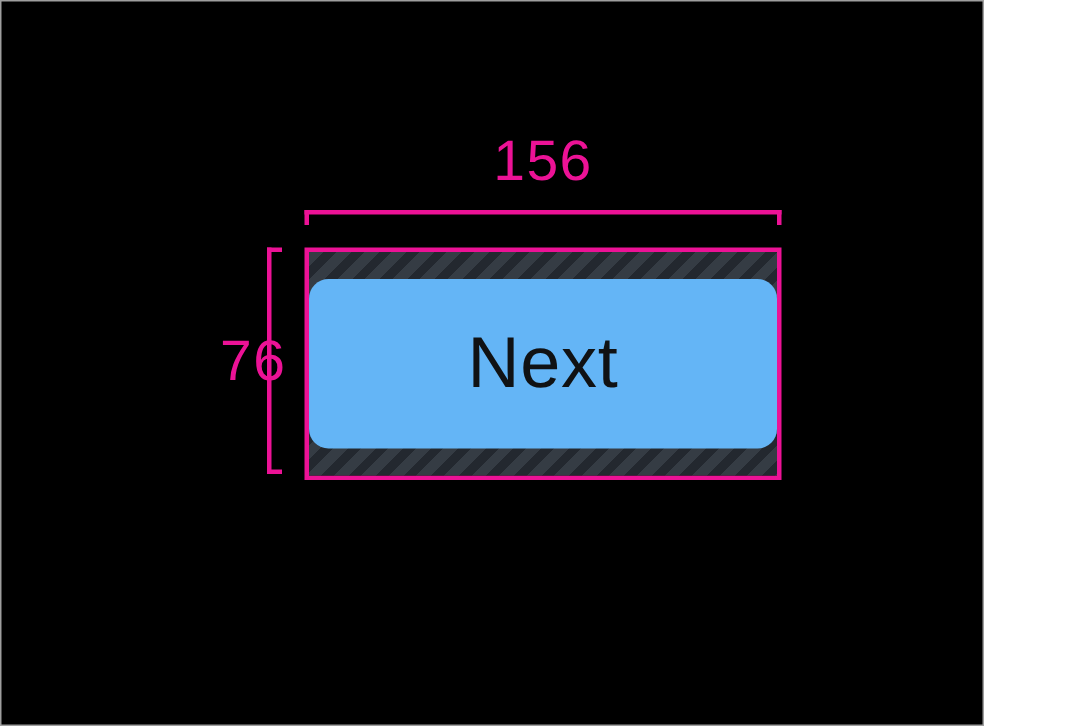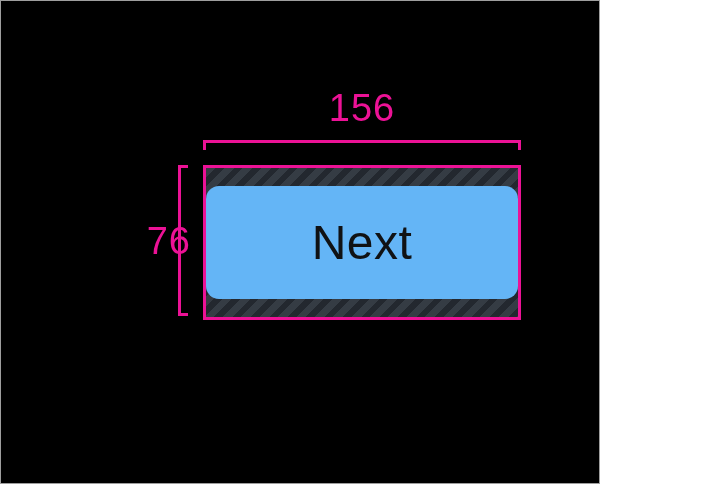--- a/index.html
+++ b/index.html
@@ -4,21 +4,21 @@
 <style>
   html, body {
     margin: 0;
     padding: 0;
     background: #ffffff;
     font-family: "Liberation Sans", sans-serif;
   }
 
   .canvas {
     position: relative;
-    width: 600px;
+    width: 656px;
     height: 484px;
     box-sizing: border-box;
     background: var(--canvas-bg, #000);
     border: 1px solid var(--canvas-border, #9e9e9e);
     overflow: hidden;
   }
 
   
   .width-label {
     position: absolute;

